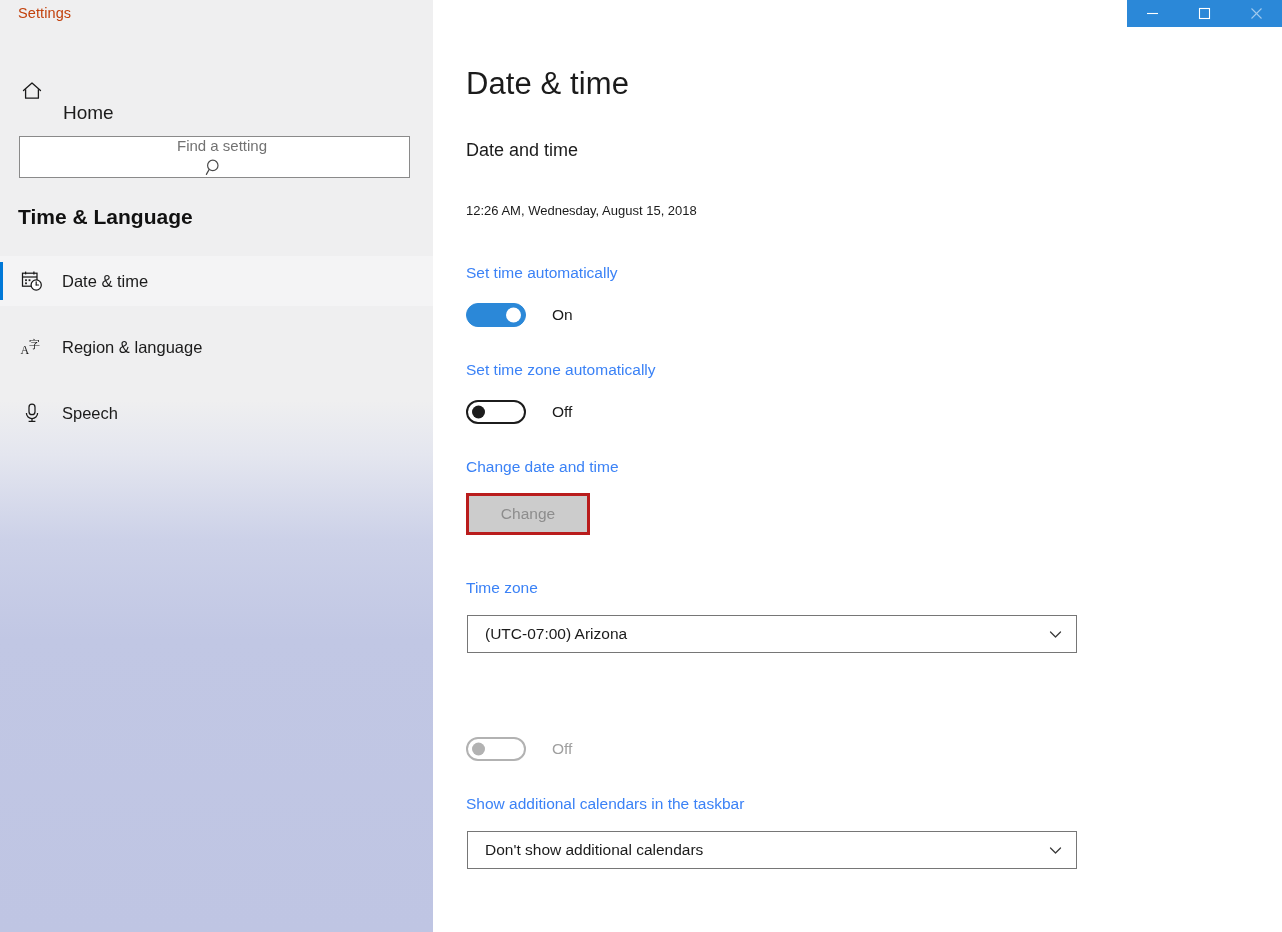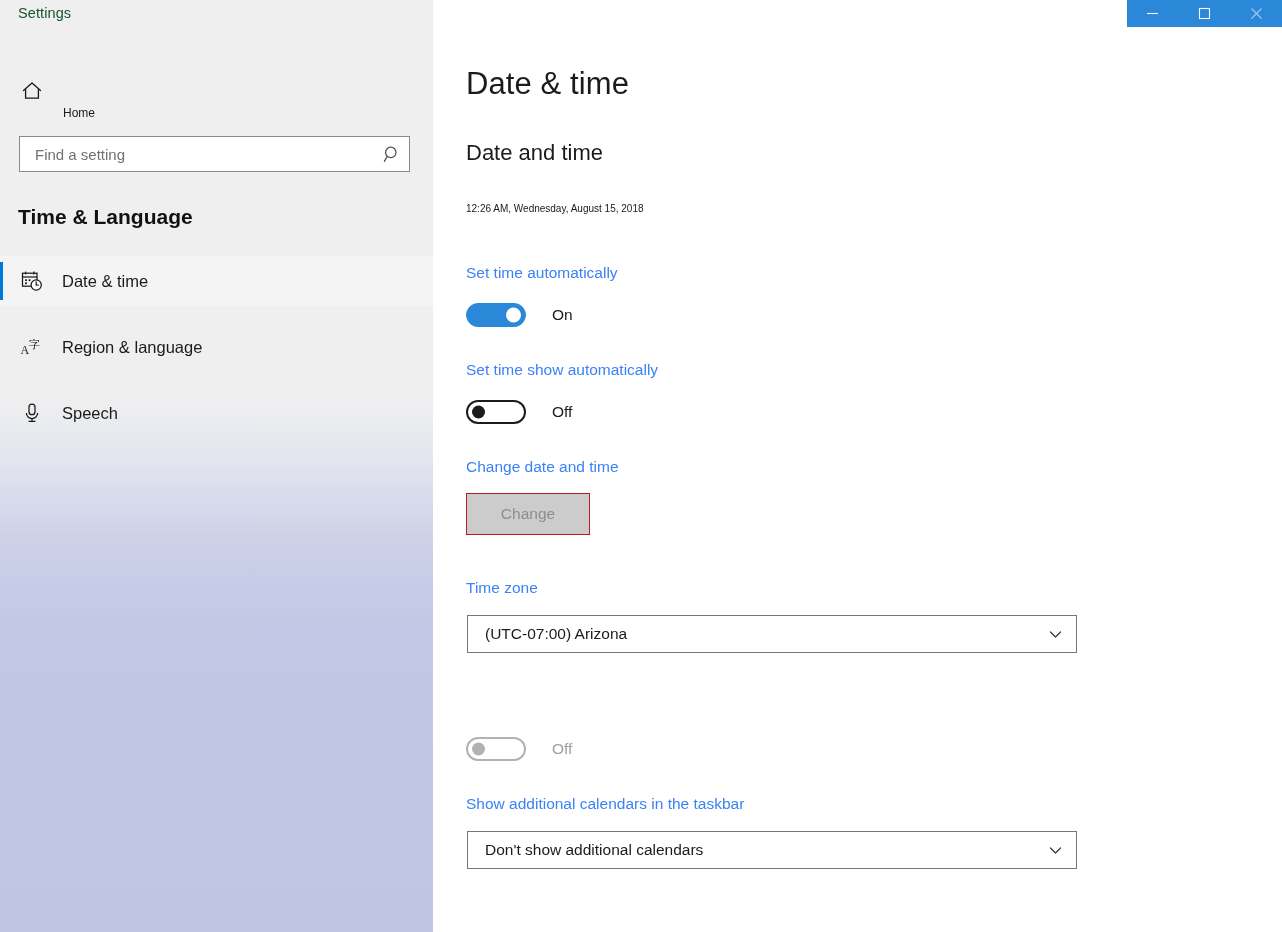--- a/index.html
+++ b/index.html
@@ -26,21 +26,21 @@
     top: 0; left: 0;
     width: 1282px;
     height: 28px;
     z-index: 20;
   }
   .titlebar-caption {
     position: absolute;
     left: 18px;
     top: 5px;
     font-size: 14.5px;
-    color: #14532d;
+    color: #c2410c;
     letter-spacing: 0.1px;
   }
   .window-controls {
     position: absolute;
     right: 0; top: 0;
     width: 155px;
     height: 27px;
     background: #2b88d8;
     display: flex;
   }
@@ -83,34 +83,35 @@
   }
   .home-icon {
     width: 26px;
     margin-left: 19px;
     display: flex;
     align-items: center;
     justify-content: center;
   }
   .home-label {
     margin-left: 18px;
-    font-size: 12px;
+    font-size: 19px;
     color: #1b1b1b;
     margin-top: 43px;
   }
 
   .search-box {
     position: absolute;
     left: 19px; top: 136px;
     width: 391px;
-    height: 36px;
+    height: 42px;
     background: #ffffff;
     border: 1px solid #8a8a8a;
     display: flex;
     align-items: center;
+    flex-direction: column;
   }
   .search-placeholder {
     flex: 1;
     margin-left: 15px;
     font-size: 15px;
     color: #727272;
   }
   .search-icon-wrap {
     width: 34px;
     display: flex;
@@ -169,28 +170,28 @@
     position: absolute;
     left: 33px; top: 66px;
     font-size: 31px;
     font-weight: 300;
     color: #1b1b1b;
     letter-spacing: 0.1px;
   }
   .section-title {
     position: absolute;
     left: 33px; top: 140px;
-    font-size: 22px;
+    font-size: 18px;
     color: #1b1b1b;
     font-weight: 400;
   }
   .datetime-line {
     position: absolute;
     left: 33px; top: 203px;
-    font-size: 10px;
+    font-size: 13px;
     color: #1b1b1b;
   }
 
   .field-label {
     position: absolute;
     left: 33px;
     font-size: 15.5px;
     color: #3b82f6;
   }
   .field-label.disabled { color: #a0a0a0; }
@@ -246,21 +247,21 @@
   }
   .switch-state.disabled { color: #a0a0a0; }
 
   
   .btn-disabled {
     position: absolute;
     left: 33px;
     width: 124px;
     height: 42px;
     background: #cccccc;
-    border: 1px solid #b91c1c;
+    border: 3px solid #b91c1c;
     color: #8d8d8d;
     font-size: 15.5px;
     font-family: "Liberation Sans", sans-serif;
     cursor: default;
   }
 
   
   .combo {
     position: absolute;
     left: 34px;
@@ -394,21 +395,21 @@
     <div class="datetime-line">12:26 AM, Wednesday, August 15, 2018</div>
 
     <div class="field-label" style="top:264px;">Set time automatically</div>
     <div class="toggle-row" style="top:303px;">
       <span class="switch on">
         <span class="knob"></span>
       </span>
       <span class="switch-state">On</span>
     </div>
 
-    <div class="field-label" style="top:361px;">Set time show automatically</div>
+    <div class="field-label" style="top:361px;">Set time zone automatically</div>
     <div class="toggle-row" style="top:400px;">
       <span class="switch off">
         <span class="knob"></span>
       </span>
       <span class="switch-state">Off</span>
     </div>
 
     <div class="field-label" style="top:458px;">Change date and time</div>
     <button class="btn-disabled" style="top:493px;" disabled="">Change</button>
 

